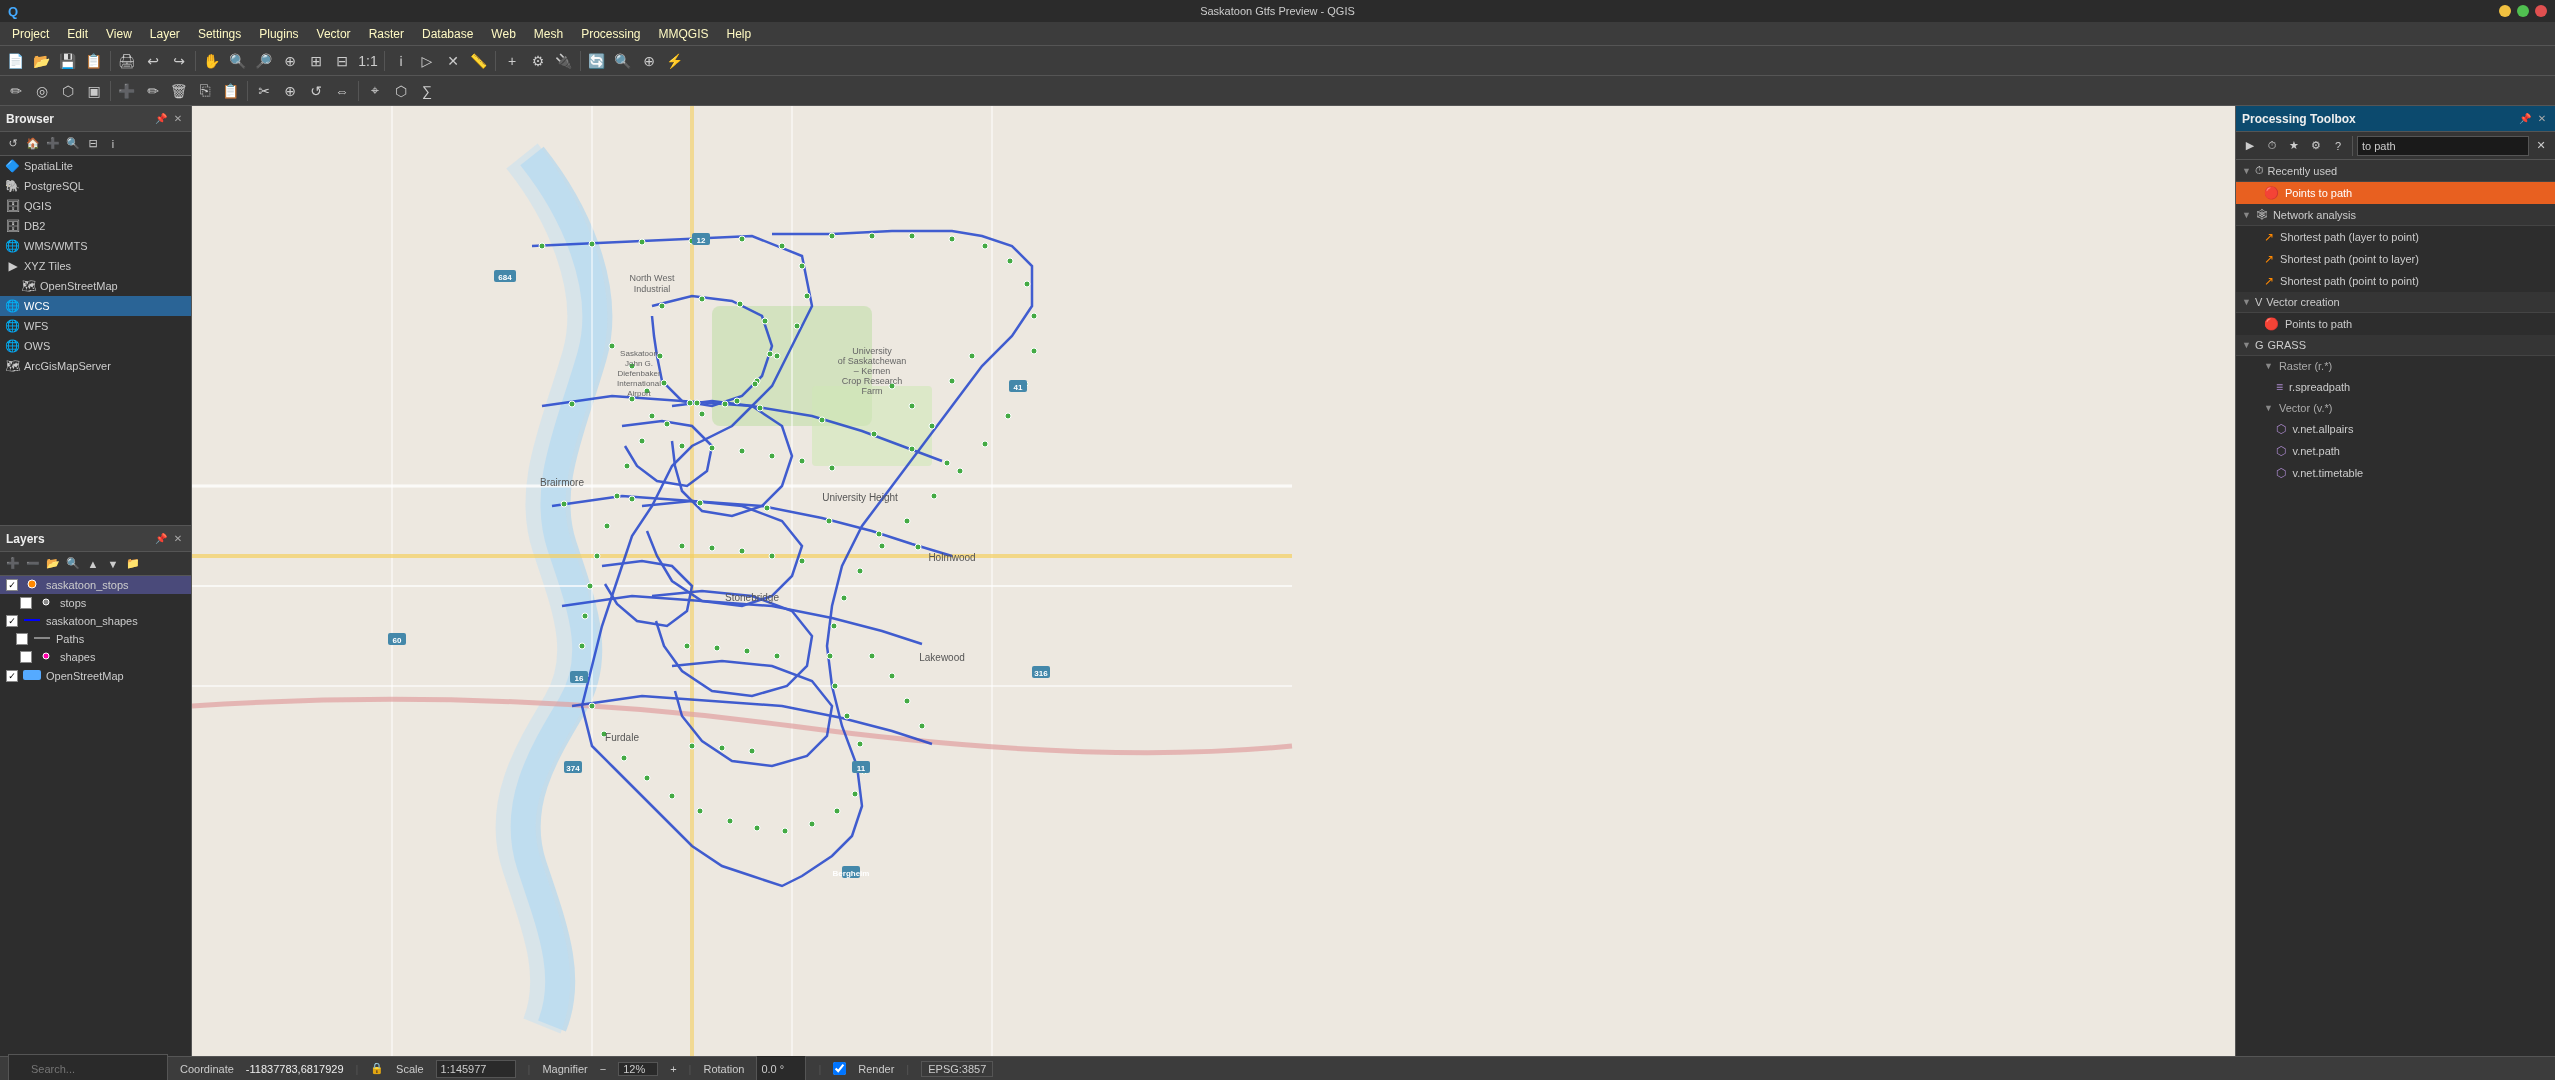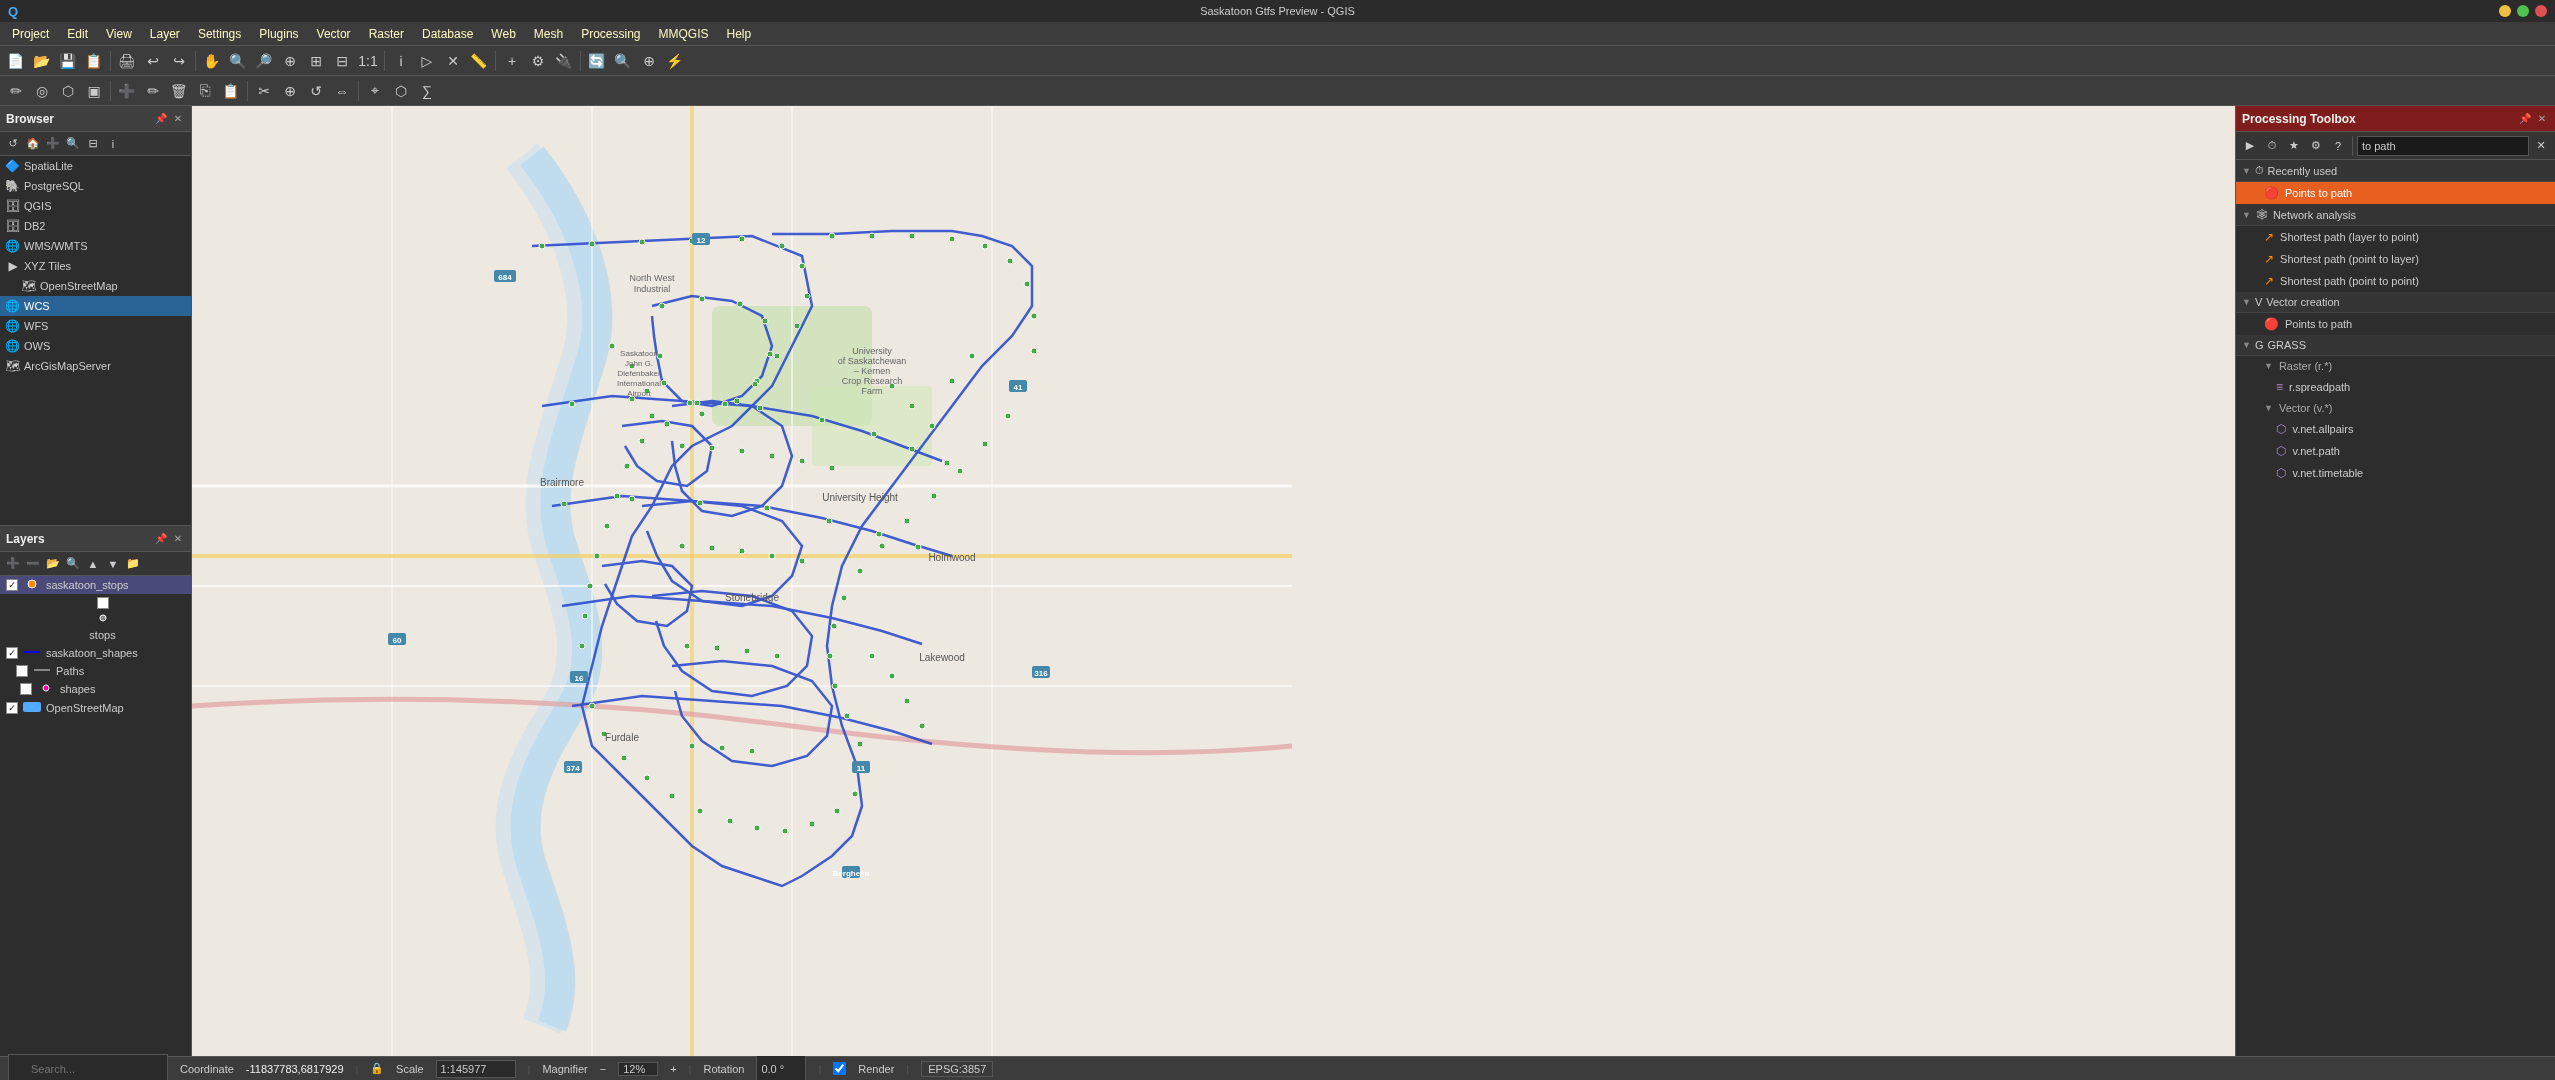--- a/index.html
+++ b/index.html
@@ -206,21 +206,21 @@
     
     #toolbox-panel {
       width: 320px;
       background: #2d2d2d;
       display: flex;
       flex-direction: column;
       border-left: 1px solid #555;
     }
     #toolbox-header {
       height: 26px;
-      background: #7f1d1d;
+      background: #0c4a6e;
       display: flex;
       align-items: center;
       padding: 0 6px;
       justify-content: space-between;
       border-bottom: 1px solid #555;
     }
     #toolbox-toolbar {
       height: 28px;
       background: #353535;
       display: flex;
@@ -478,21 +478,21 @@
       </div>
       <div id="layers-content">
 
       <div class="layer-item active" style="padding-left: 6px;">
             <div class="layer-checkbox">✓</div>
             <span><svg width="20" height="10">
                 <circle cx="10" cy="5" r="4" fill="#f80" stroke="#fff" stroke-width="1"></circle>
               </svg></span>
             <span>saskatoon_stops</span>
           </div>
-          <div class="layer-item" style="padding-left: 20px; flex-direction: column;">
+          <div class="layer-item" style="padding-left: 20px;">
             <div class="layer-checkbox"></div>
             <span><svg width="20" height="10">
                 <circle cx="10" cy="5" r="3" fill="#888" stroke="#fff" stroke-width="1"></circle>
               </svg></span>
             <span>stops</span>
           </div>
           <div class="layer-item" style="padding-left: 6px;">
             <div class="layer-checkbox">✓</div>
             <span><svg width="20" height="10">
                 <line x1="2" y1="5" x2="18" y2="5" stroke="#00f" stroke-width="2"></line>

